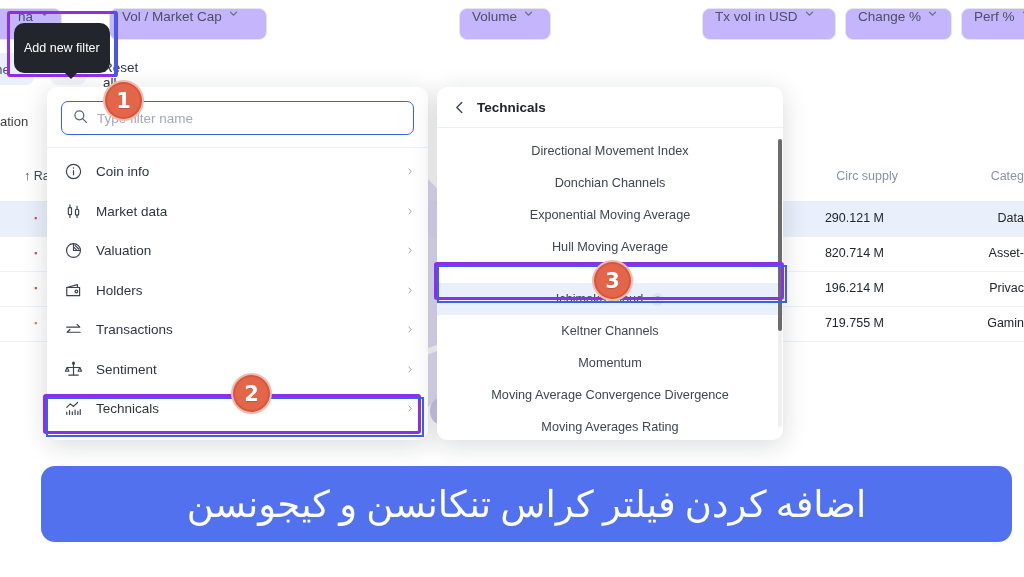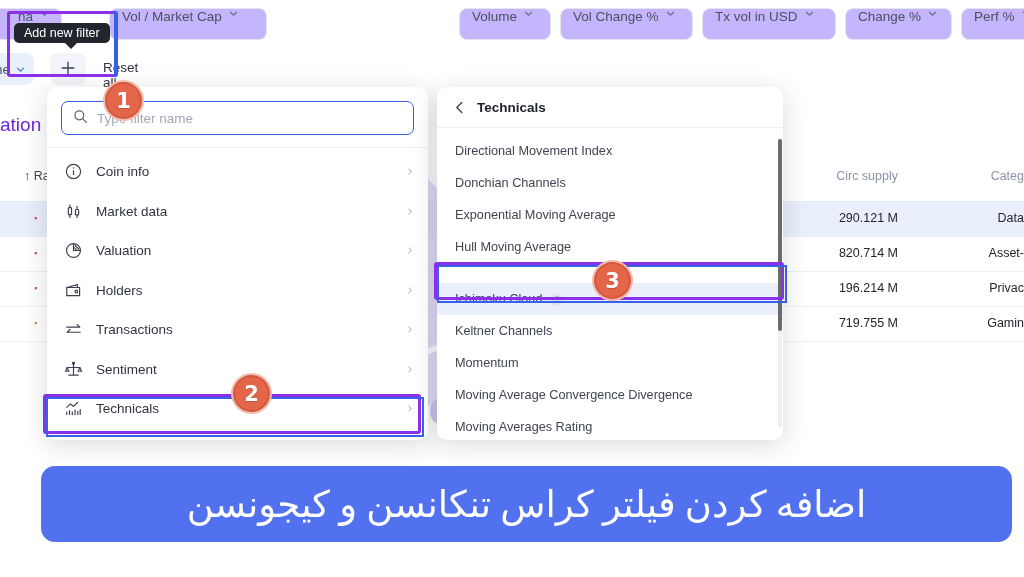--- a/index.html
+++ b/index.html
@@ -24,28 +24,28 @@
   .th.rank { left: 24px; color: #43474e; font-size: 12.5px; }
   .th.circ { right: 126px; }
   .th.cat  { right: 0px; }
 
   .tr {
     position: absolute; left: 0; width: 1024px; height: 35px;
     border-bottom: 1px solid #eef0f5;
   }
   .tr.alt { background: #e9effb; }
   .cell { position: absolute; top: 9px; font-size: 12.5px; color: #22252b; white-space: nowrap; }
-  .cell.supply { right: 126px; }
+  .cell.supply { right: 140px; }
   .cell.category { right: 0px; color: #22252b; }
   .dotcol { position:absolute; left: 34px; top: 11px; width: 6px; height: 10px; }
   .dotcol i { display:block; font-style: normal; font-size: 9px; line-height: 10px; }
 
   .left-label {
     position: absolute; left: 0px; top: 114px;
-    font-size: 19px; color: #6d28d9; z-index: 2;
+    font-size: 13px; color: #404040; z-index: 2;
   }
 
   
   .chipbar { position: absolute; left: 0; top: 0; width: 1024px; height: 44px; z-index: 3; background:#fff; }
   .chip {
     position: absolute; top: 8px; height: 32px;
     border: 1px solid #e3e6ec; border-radius: 8px; background: #c4b5fd;
     display: flex; align-items: flex-start; gap: 7px; padding: 0 12px;
     font-size: 13.5px; color: #4b5162; white-space: nowrap;
   }
@@ -68,22 +68,22 @@
     color: #3c4250; font-size: 20px; line-height: 1;
   }
   .resetall {
     position: absolute; left: 103px; top: 11px;
     font-size: 13.5px; color: #2f343f;
   }
 
   
   .tooltip {
     position: absolute; left: 14px; top: 23px; z-index: 12;
-    background: #22252b; color: #fff; border-radius: 5px;
-    padding: 3px 10px; font-size: 12.5px; white-space: nowrap;
+    background: #22252b; color: #fff; border-radius: 10px;
+    padding: 18px 10px; font-size: 12.5px; white-space: nowrap;
   }
   .tooltip::after {
     content: ""; position: absolute; left: 50px; bottom: -6px;
     border-left: 7px solid transparent; border-right: 7px solid transparent;
     border-top: 7px solid #22252b;
   }
 
   
   .hl-addbtn {
     position: absolute; left: 7px; top: 11px; width: 111px; height: 66px;
@@ -138,21 +138,21 @@
     box-shadow: 0 5px 26px rgba(20,25,40,.16);
   }
   .sub-head {
     height: 40px; display: flex; align-items: center; gap: 13px; padding: 0 18px;
   }
   .back-ic { color: #3c4250; width: 9px; height: 14px; display:flex; align-items:center; }
   .sub-title { font-size: 13.5px; font-weight: bold; color: #20242c; }
   .sub-list { padding-top: 7px; position: relative; }
   .sub-item {
     height: 32px; display: flex; align-items: center; gap: 8px;
-    padding: 0 18px; font-size: 12.7px; color: #3f4552;
+    padding: 0 18px; font-size: 12.7px; color: #3f4552; justify-content: center;
   }
   .sub-item.active { background: #e9effb; margin-top: 20px; }
   .qmark {
     width: 13px; height: 13px; border-radius: 50%; background: #e2e5ec;
     color: #9aa1b1; font-size: 9px; line-height: 13px; text-align: center; flex:none;
   }
   
   .sub-scroll {
     position: absolute; right: 1px; top: 52px; width: 4px; height: 288px;
     background: #efefef; border-radius: 2px; z-index: 9;
@@ -269,28 +269,20 @@
         </span>
       </div>
       <div class="chip" style="left: 459px; width: 92px;">
         <span>Volume</span>
         <span class="chev">
           <svg width="9" height="9" viewBox="0 0 12 12">
             <path d="M2 4.3 L6 8.3 L10 4.3" stroke="#6d7487" stroke-width="1.6" fill="none" stroke-linecap="round" stroke-linejoin="round"></path>
           </svg>
         </span>
       </div>
-      <div class="chip" style="left: 560px; width: 133px;">
-        <span>Vol Change %</span>
-        <span class="chev">
-          <svg width="9" height="9" viewBox="0 0 12 12">
-            <path d="M2 4.3 L6 8.3 L10 4.3" stroke="#6d7487" stroke-width="1.6" fill="none" stroke-linecap="round" stroke-linejoin="round"></path>
-          </svg>
-        </span>
-      </div>
       <div class="chip" style="left: 702px; width: 134px;">
         <span>Tx vol in USD</span>
         <span class="chev">
           <svg width="9" height="9" viewBox="0 0 12 12">
             <path d="M2 4.3 L6 8.3 L10 4.3" stroke="#6d7487" stroke-width="1.6" fill="none" stroke-linecap="round" stroke-linejoin="round"></path>
           </svg>
         </span>
       </div>
       <div class="chip" style="left: 845px; width: 107px;">
         <span>Change %</span>

